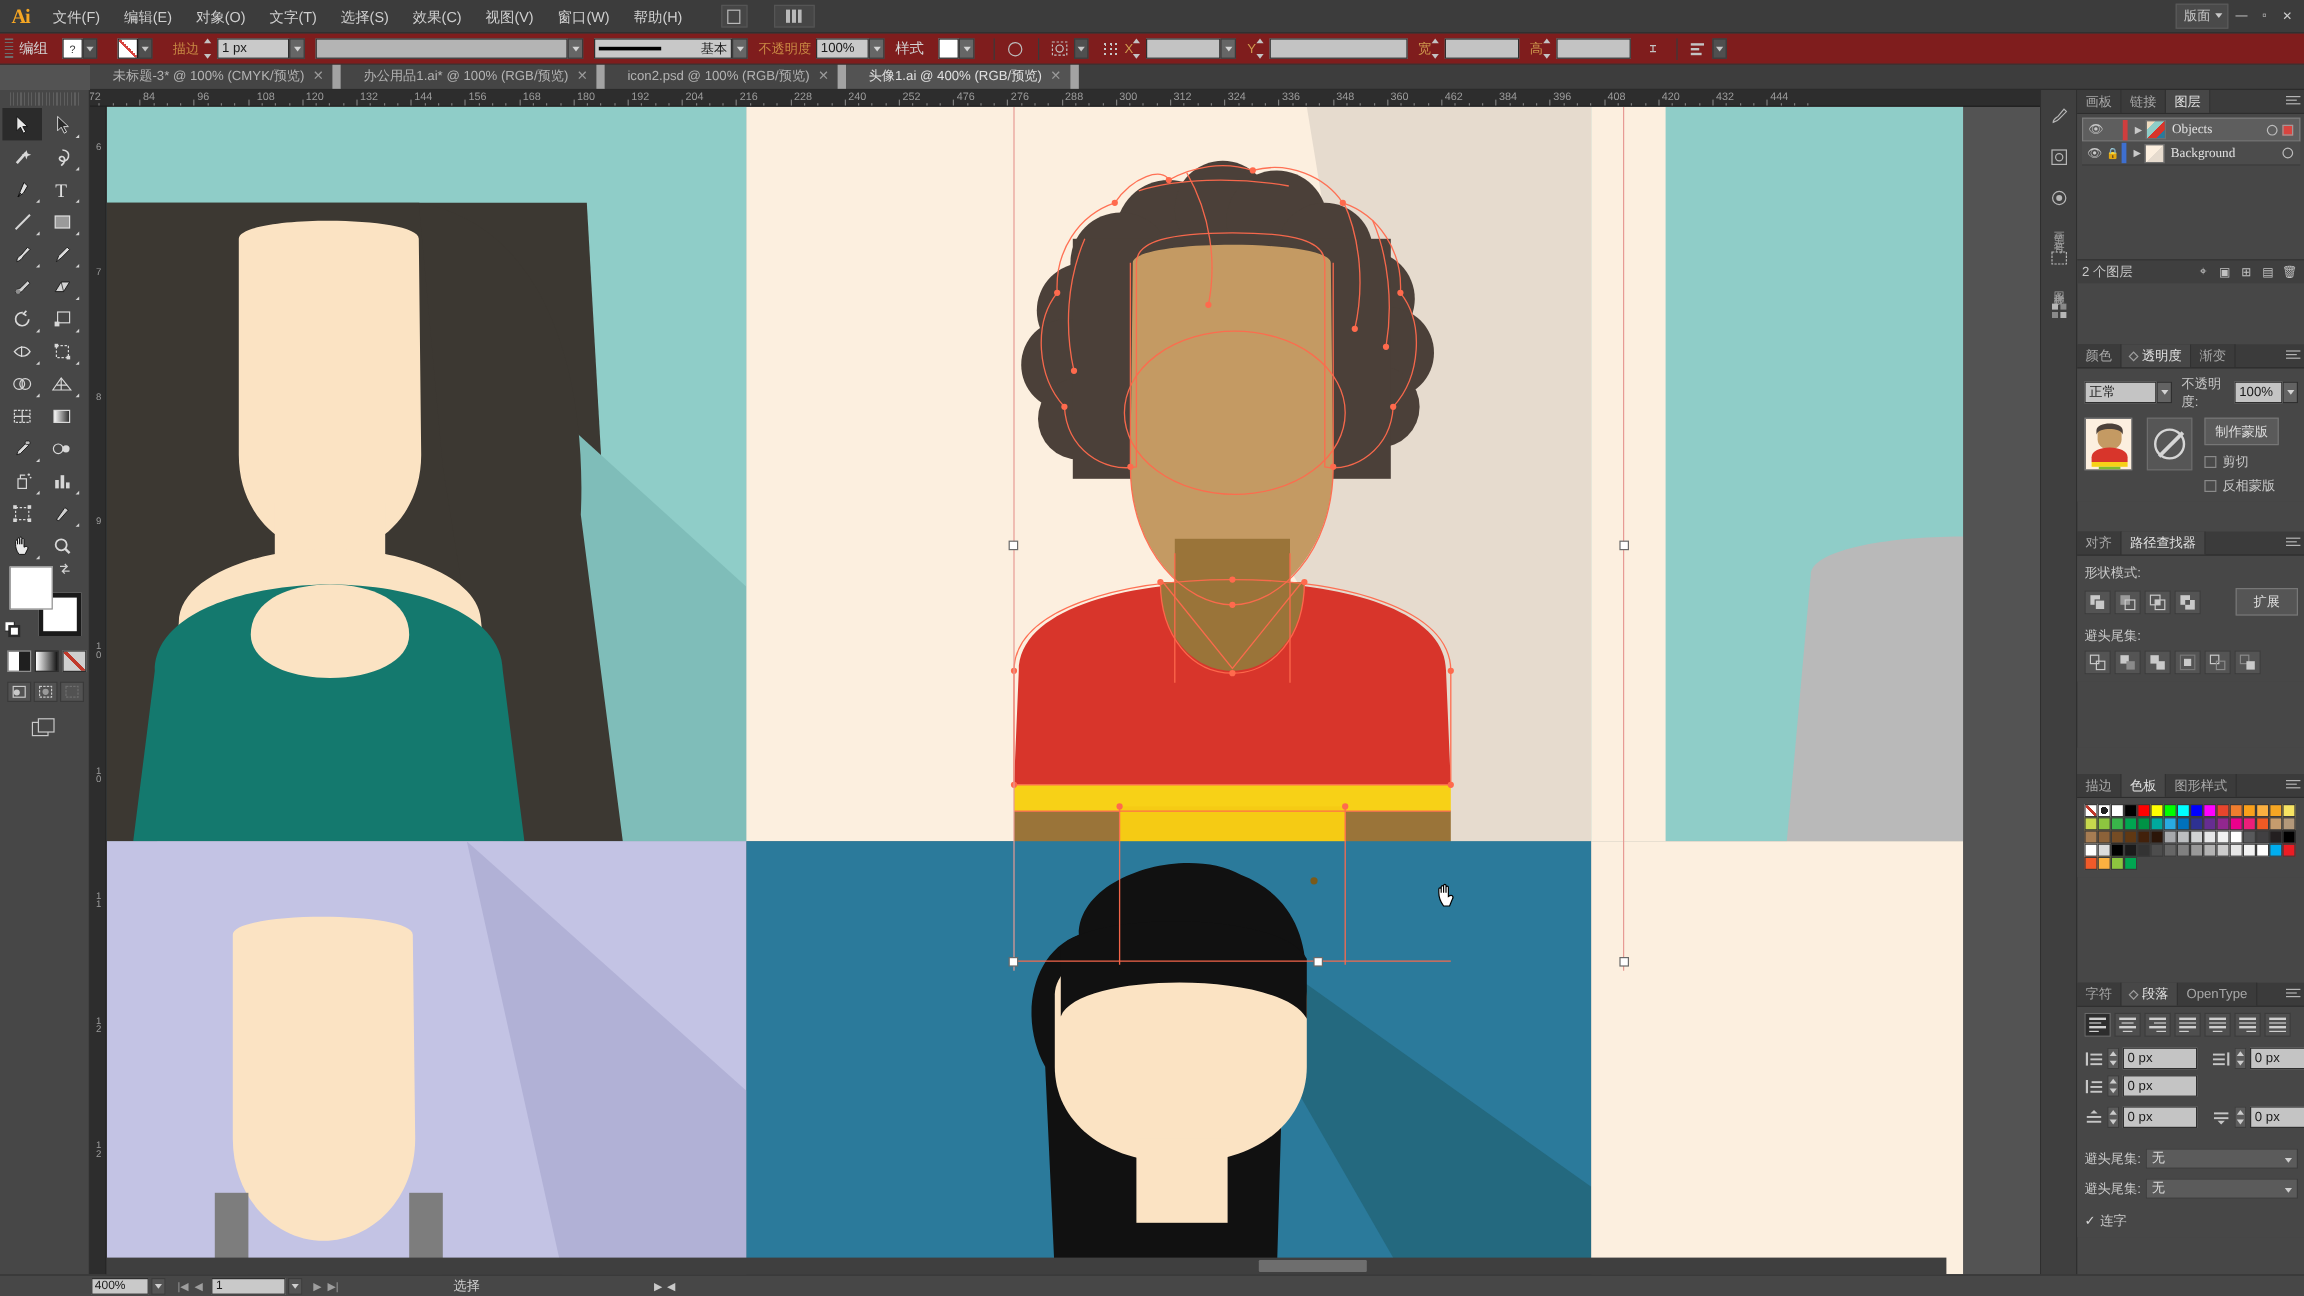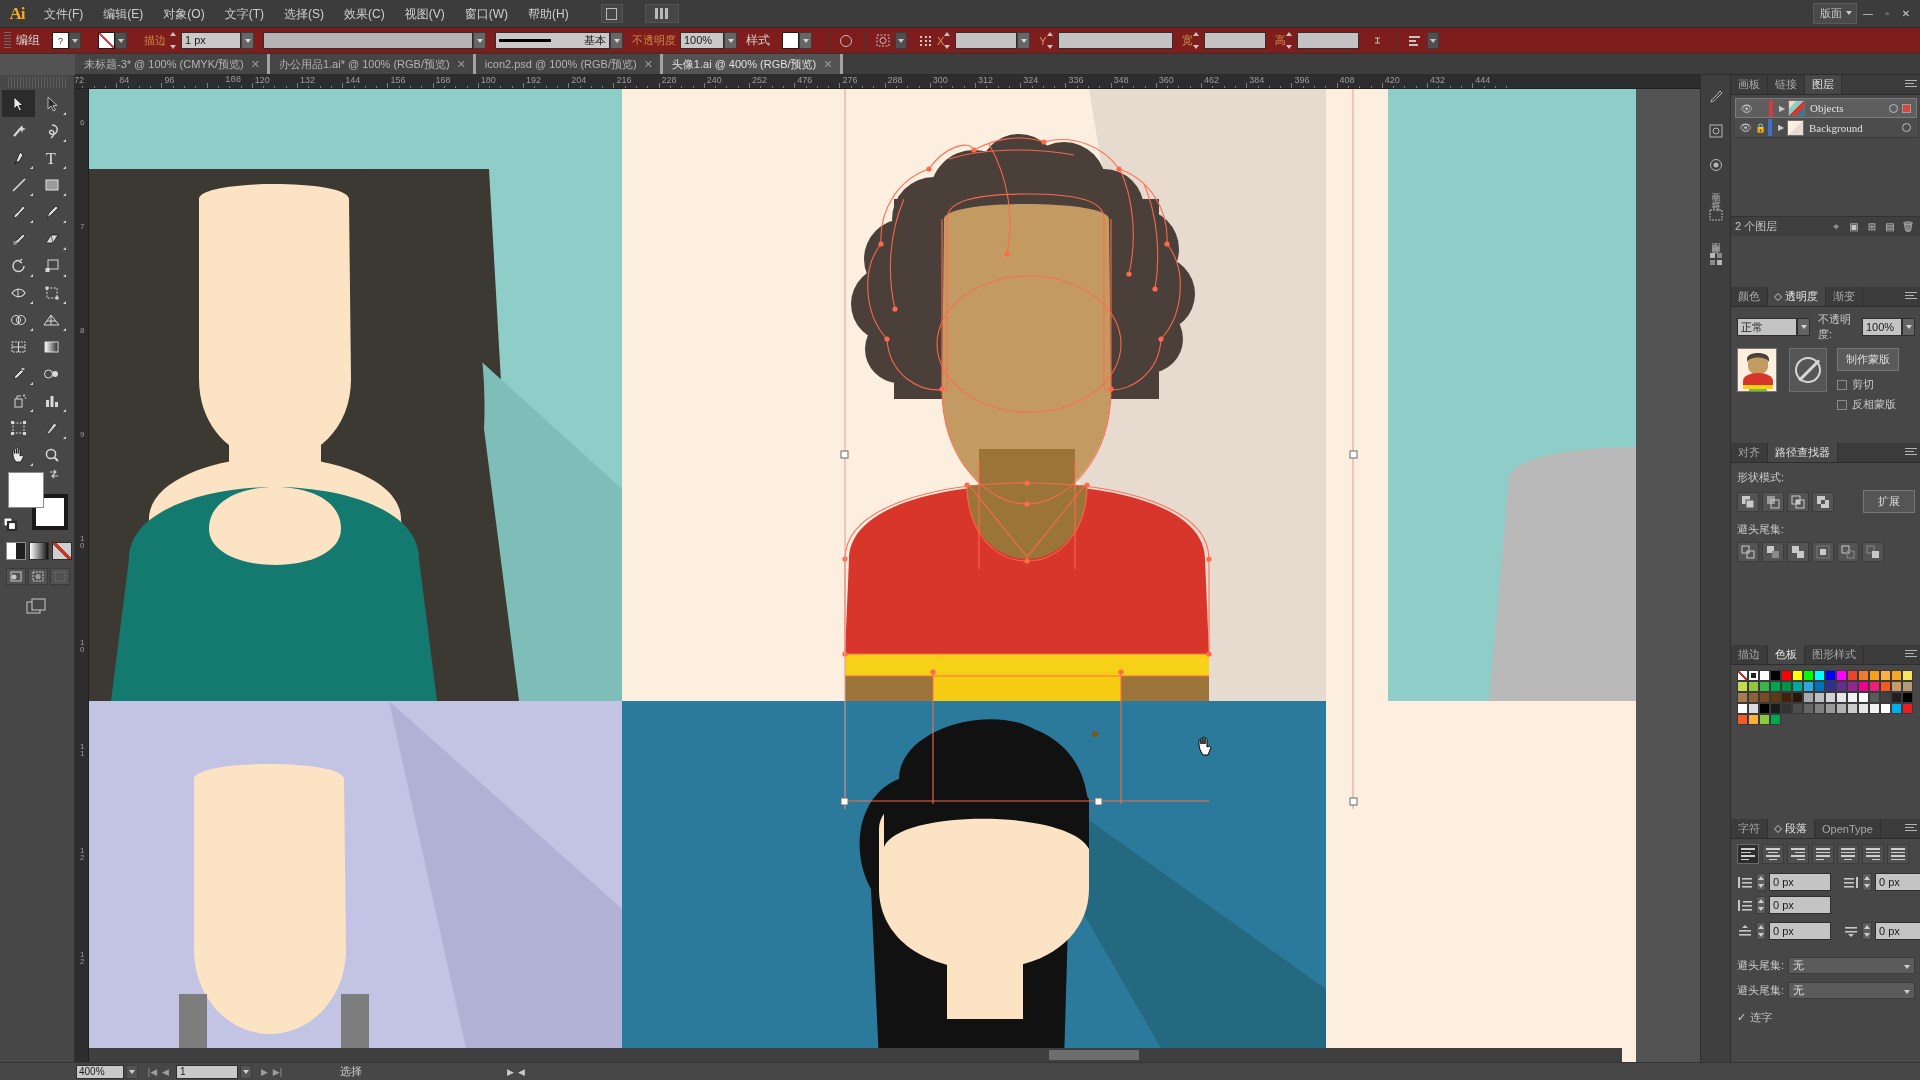--- a/index.html
+++ b/index.html
@@ -93,22 +93,22 @@
      radial-gradient(circle 1px at 7px 10px,#c8c8c8 99%,transparent),
      radial-gradient(circle 1px at 11px 10px,#c8c8c8 99%,transparent); }
   .tiny-orange { color:#cf9b4f; font-size:11px; }
 
   
   .tabbar {
     position:absolute; left:75px; top:54px; width:1845px; height:21px;
     background:#3d3d3d; display:flex; align-items:flex-end; border-bottom:1px solid #2b2b2b;
   }
   .doc-tab {
-    height:20px; line-height:20px; padding:0 7px 0 9px; font-size:11px; color:#b3b3b3;
-    background:#454545; border-right:3px solid #a3a3a3; display:flex; align-items:center; gap:7px;
+    height:20px; line-height:20px; padding:0 7px 0 19px; font-size:11px; color:#b3b3b3;
+    background:#454545; border-right:7px solid #a3a3a3; display:flex; align-items:center; gap:7px;
     white-space:nowrap;
   }
   .doc-tab.active { background:#535353; color:#e0e0e0; }
   .doc-tab .x { font-size:11px; color:#9a9a9a; }
 
   
   .ruler-h {
     position:absolute; left:75px; top:75px; width:1845px; height:14px;
     background:#2d2d2d; border-bottom:1px solid #1f1f1f; overflow:hidden;
   }
@@ -261,21 +261,21 @@
                border-top:1px solid #333; display:flex; align-items:center; padding-left:76px; }
   .zoom-field { width:48px; height:14px; background:#c9c9c9; border:1px solid #2f2f2f; font-size:10px;
                 color:#1a1a1a; padding:0 2px; line-height:12px; }
   .sb-btn { width:12px; height:14px; background:#555; border:1px solid #3c3c3c; display:flex;
             align-items:center; justify-content:center; }
   .sb-btn:after { content:''; border-left:3px solid transparent; border-right:3px solid transparent;
                   border-top:4px solid #d0d0d0; }
   .nav-ic { width:13px; text-align:center; font-size:9px; color:#9e9e9e; }
   .page-field { width:62px; height:14px; background:#c9c9c9; border:1px solid #2f2f2f; font-size:10px;
                 color:#1a1a1a; padding:0 3px; line-height:12px; }
-  .sb-status { font-size:11px; color:#d0d0d0; margin-left:56px;text-align:center; }
+  .sb-status { font-size:11px; color:#d0d0d0; margin-left:94px;text-align:center; }
   .sb-arrows { margin-left:145px; display:flex; gap:4px; font-size:9px; color:#c9c9c9; }
 </style>
 </head>
 <body>
 
 <div class="app">
 
   <div class="menubar">
     <div class="ai-logo">Ai</div>
     <div class="menu-item">文件(F)</div>
@@ -439,21 +439,21 @@
       <div class="rh-num" style="left: 44.2px;">84</div>
       <div class="rh-tick" style="left: 41.2px; height: 6px; top: 8px;"></div>
       <div class="rh-tick" style="left: 52.5px; height: 3px; top: 11px;"></div>
       <div class="rh-tick" style="left: 63.8px; height: 3px; top: 11px;"></div>
       <div class="rh-tick" style="left: 75.1px; height: 3px; top: 11px;"></div>
       <div class="rh-num" style="left: 89.4px;">96</div>
       <div class="rh-tick" style="left: 86.4px; height: 6px; top: 8px;"></div>
       <div class="rh-tick" style="left: 97.7px; height: 3px; top: 11px;"></div>
       <div class="rh-tick" style="left: 109px; height: 3px; top: 11px;"></div>
       <div class="rh-tick" style="left: 120.3px; height: 3px; top: 11px;"></div>
-      <div class="rh-num" style="left: 150px; font-family: Liberation Mono, monospace;">108</div>
+      <div class="rh-num" style="left: 139px;">108</div>
       <div class="rh-tick" style="left: 131.6px; height: 6px; top: 8px;"></div>
       <div class="rh-tick" style="left: 142.9px; height: 3px; top: 11px;"></div>
       <div class="rh-tick" style="left: 154.2px; height: 3px; top: 11px;"></div>
       <div class="rh-tick" style="left: 165.5px; height: 3px; top: 11px;"></div>
       <div class="rh-num" style="left: 179.8px;">120</div>
       <div class="rh-tick" style="left: 176.8px; height: 6px; top: 8px;"></div>
       <div class="rh-tick" style="left: 188.1px; height: 3px; top: 11px;"></div>
       <div class="rh-tick" style="left: 199.4px; height: 3px; top: 11px;"></div>
       <div class="rh-tick" style="left: 210.7px; height: 3px; top: 11px;"></div>
       <div class="rh-num" style="left: 225px;">132</div>

